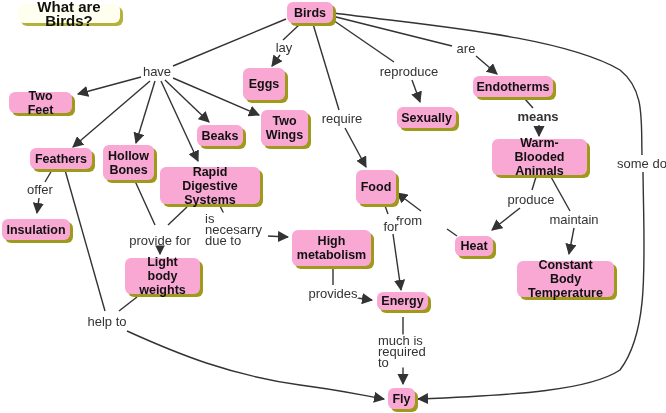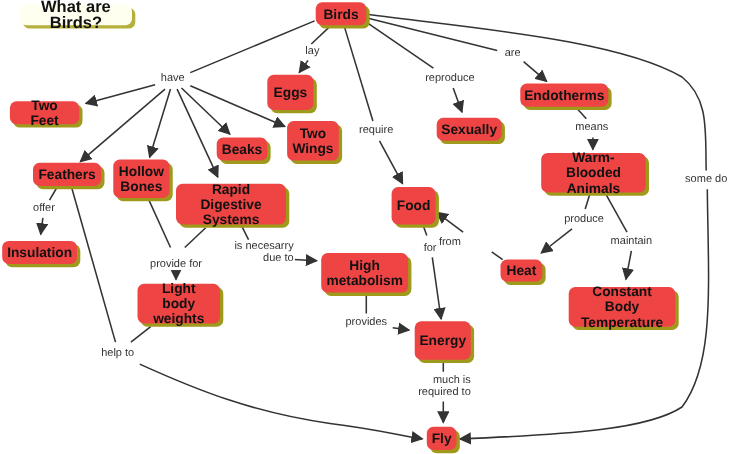--- a/index.html
+++ b/index.html
@@ -1,30 +1,30 @@
 <!DOCTYPE html>
 <html><head>
   <meta charset="utf-8">
   <style>
     html, body { margin: 0; padding: 0; background: #ffffff; }
     body { width: 666px; height: 413px; position: relative; overflow: hidden;
            font-family: "Liberation Sans", sans-serif; }
     #edges { position: absolute; left: 0; top: 0; width: 666px; height: 413px; }
     .node {
       position: absolute; box-sizing: border-box;
-      background: #ef4444; border-radius: 6px;
+      background: #f9a8d4; border-radius: 6px;
       box-shadow: 3px 3px 0 #a09a1c;
       color: #111; font-weight: bold; font-size: 12.5px; line-height: 14px;
       display: flex; align-items: center; justify-content: center; text-align: center;
       padding: 2px 6px;
     }
     .node.title { background: #fffff0; box-shadow: 3px 3px 0 #b6b13c; font-size: 15px; }
     .lbl {
-      position: absolute; font-size: 10px; color: #333; background: #fff;
-      text-align: right; line-height: 11px; white-space: nowrap;
+      position: absolute; font-size: 13px; color: #333; background: #fff;
+      text-align: left; line-height: 11px; white-space: nowrap;
       transform: translate(-50%, -50%); padding: 0 1px;
     }
   </style>
 </head>
 <body>
 
 <svg id="edges" xmlns="http://www.w3.org/2000/svg">
   <defs>
     <marker id="arr" viewBox="0 0 10 10" refX="9" refY="5" markerWidth="8" markerHeight="8" orient="auto-start-reverse">
       <path d="M0,0 L10,5 L0,10 z" fill="#333"></path>
@@ -140,37 +140,37 @@
   </div>
 <div class="node" style="left:492px;top:139px;width:95px;height:36px;">
     <span>Warm-Blooded Animals</span>
   </div>
 <div class="node" style="left:356px;top:170px;width:40px;height:34px;">
     <span>Food</span>
   </div>
 <div class="node" style="left:455px;top:236px;width:38px;height:20px;">
     <span>Heat</span>
   </div>
-<div class="node" style="left:377px;top:292px;width:51px;height:35px;">
+<div class="node" style="left:377px;top:292px;width:51px;height:18px;">
     <span>Energy</span>
   </div>
 <div class="node" style="left:517px;top:261px;width:97px;height:36px;">
     <span>Constant Body Temperature</span>
   </div>
 <div class="node" style="left:388px;top:388px;width:27px;height:21px;">
     <span>Fly</span>
   </div>
 
 <div class="lbl" style="left:284px;top:47px;">lay</div>
 <div class="lbl" style="left:157px;top:71px;">have</div>
 <div class="lbl" style="left:342px;top:118px;">require</div>
 <div class="lbl" style="left:409px;top:71px;">reproduce</div>
 <div class="lbl" style="left:466px;top:48px;">are</div>
 <div class="lbl" style="left:40px;top:189px;">offer</div>
-<div class="lbl" style="left:538px;top:116px;">means</div>
+<div class="lbl" style="left:538px;top:116px;font-weight:bold;">means</div>
 <div class="lbl" style="left:160px;top:240px;">provide for</div>
 <div class="lbl" style="left:236px;top:229px;width:62px;white-space:normal;">is necesarry due to</div>
 <div class="lbl" style="left:531px;top:199px;">produce</div>
 <div class="lbl" style="left:574px;top:219px;">maintain</div>
 <div class="lbl" style="left:409px;top:220px;">from</div>
 <div class="lbl" style="left:391px;top:226px;">for</div>
 <div class="lbl" style="left:333px;top:293px;">provides</div>
 <div class="lbl" style="left:107px;top:321px;">help to</div>
 <div class="lbl" style="left:403px;top:351px;width:50px;white-space:normal;">much is required to</div>
 <div class="lbl" style="left:642px;top:163px;">some do</div>

